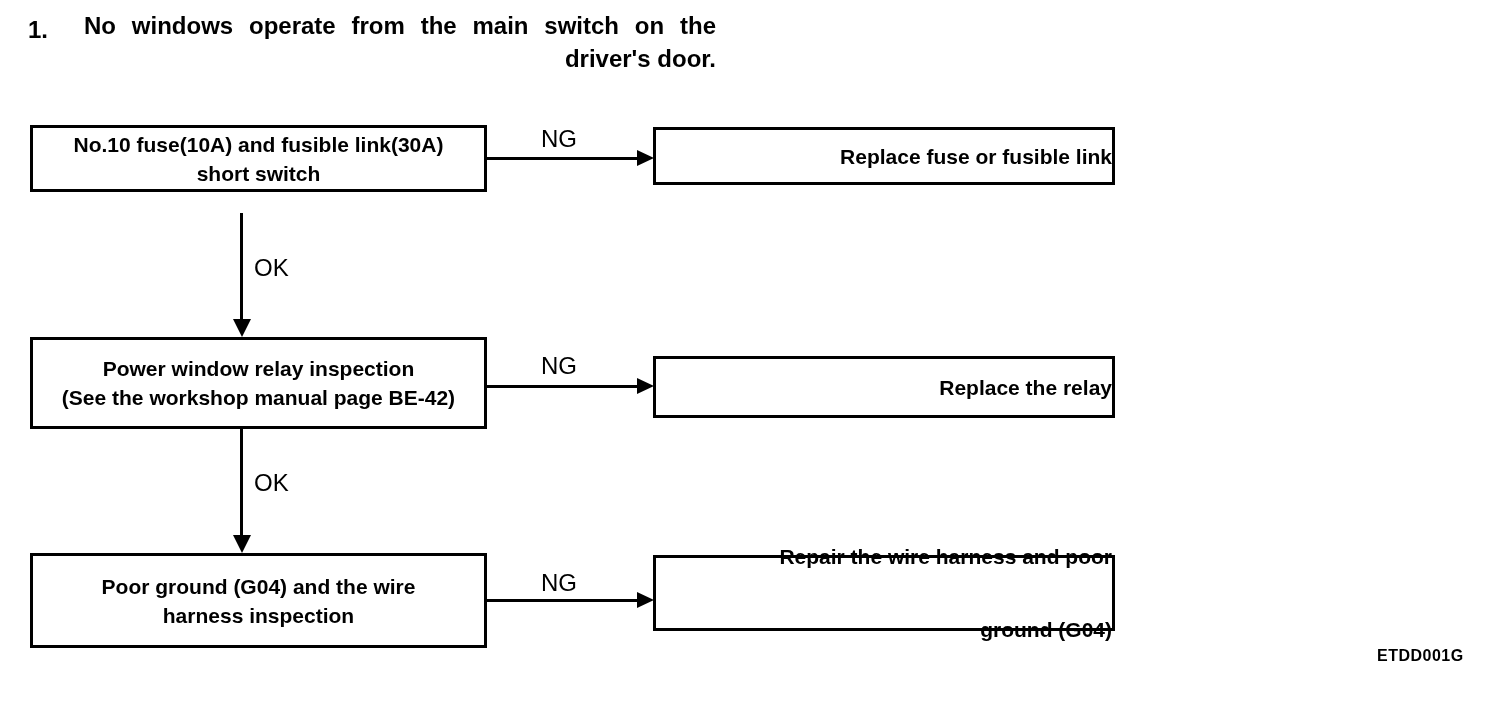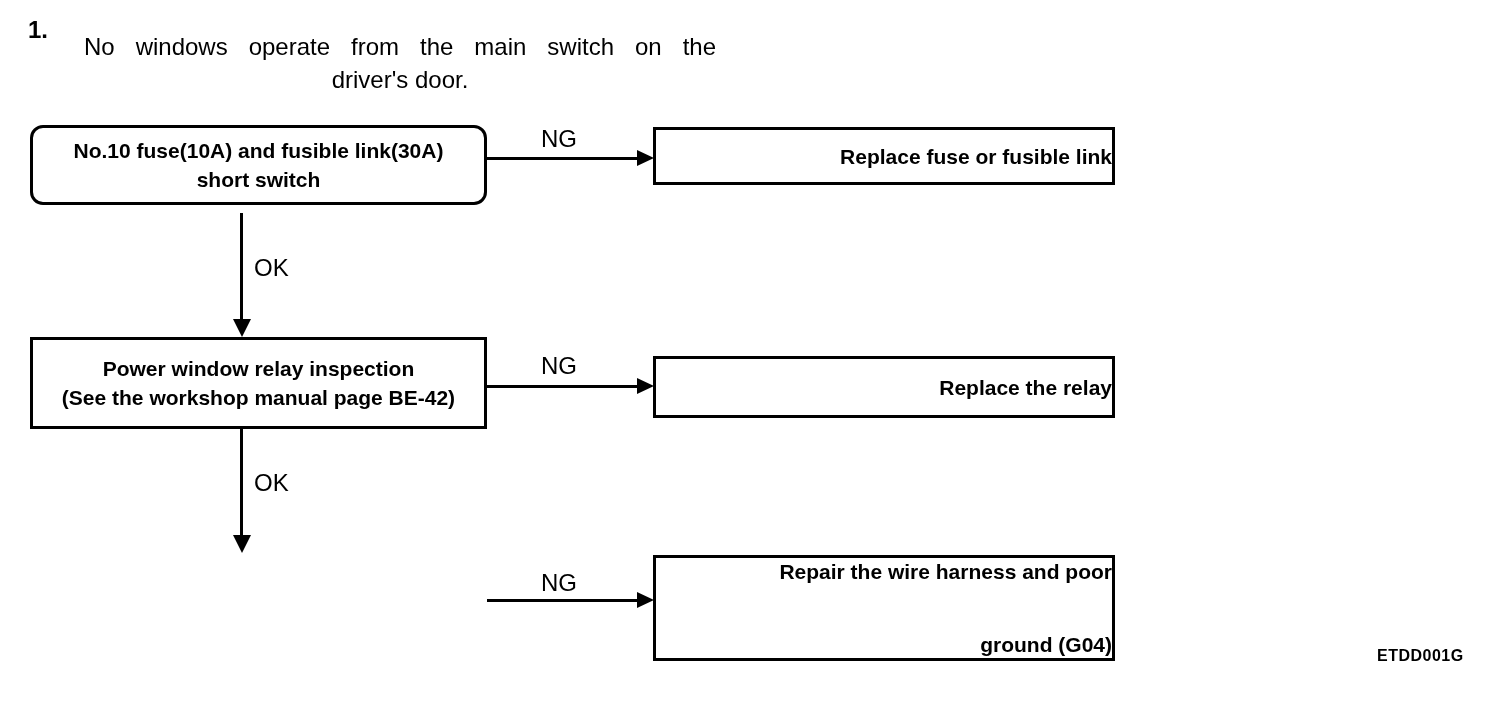--- a/index.html
+++ b/index.html
@@ -21,56 +21,56 @@
     position: absolute;
     left: 28px;
     top: 13px;
     font-size: 24px;
     font-weight: bold;
     line-height: 33px;
   }
   .title-text {
     position: absolute;
     left: 84px;
-    top: 30px;
+    top: 9px;
     width: 632px;
     font-size: 24px;
-    font-weight: normal;
+    font-weight: bold;
     line-height: 33px;
   }
   .title-line1 {
     text-align: justify;
     text-align-last: justify;
   }
   .title-line2 {
-    text-align: center;
+    text-align: right;
   }
   
   .fc-box {
     position: absolute;
     box-sizing: border-box;
     border: 3px solid #000000;
     background: #ffffff;
     display: flex;
     flex-direction: column;
     justify-content: center;
     align-items: center;
     text-align: center;
     font-size: 21px;
     font-weight: bold;
     line-height: 29px;
   }
   .check-box { left: 30px; width: 457px; }
   .action-box { left: 653px; width: 462px; align-items: flex-end; }
-  .check-1 { top: 125px; height: 80px; border-radius: 13px; }
+  .check-1 { top: 125px; height: 67px; }
   .check-2 { top: 337px; height: 92px; justify-content: center; }
   .check-3 { top: 553px; height: 95px; }
   .action-1 { top: 127px; height: 58px; }
   .action-2 { top: 356px; height: 62px; }
-  .action-3 { top: 555px; height: 106px; gap: 44px; }
+  .action-3 { top: 555px; height: 76px; gap: 44px; }
   
   .edge-label {
     position: absolute;
     font-size: 24px;
     font-weight: normal;
     line-height: 26px;
   }
   .ng-1 { left: 541px; top: 126px; }
   .ng-2 { left: 541px; top: 353px; }
   .ng-3 { left: 541px; top: 570px; }
@@ -159,20 +159,24 @@
   <div class="h-line hl-2"></div>
   <div class="h-head hh-2"></div>
   <div class="fc-box action-box action-2">
     <div>Replace the relay</div>
     <div></div>
   </div>
   <div class="v-line vl-2"></div>
   <div class="v-head vh-2"></div>
   <div class="edge-label ok-2">OK</div>
 
+  <div class="fc-box check-box check-3">
+    <div>Poor ground (G04) and the wire</div>
+    <div>harness inspection</div>
+  </div>
   <div class="edge-label ng-3">NG</div>
   <div class="h-line hl-3"></div>
   <div class="h-head hh-3"></div>
   <div class="fc-box action-box action-3">
     <div>Repair the wire harness and poor</div>
     <div>ground (G04)</div>
   </div>
 
   <div class="figure-code">ETDD001G</div>
 

